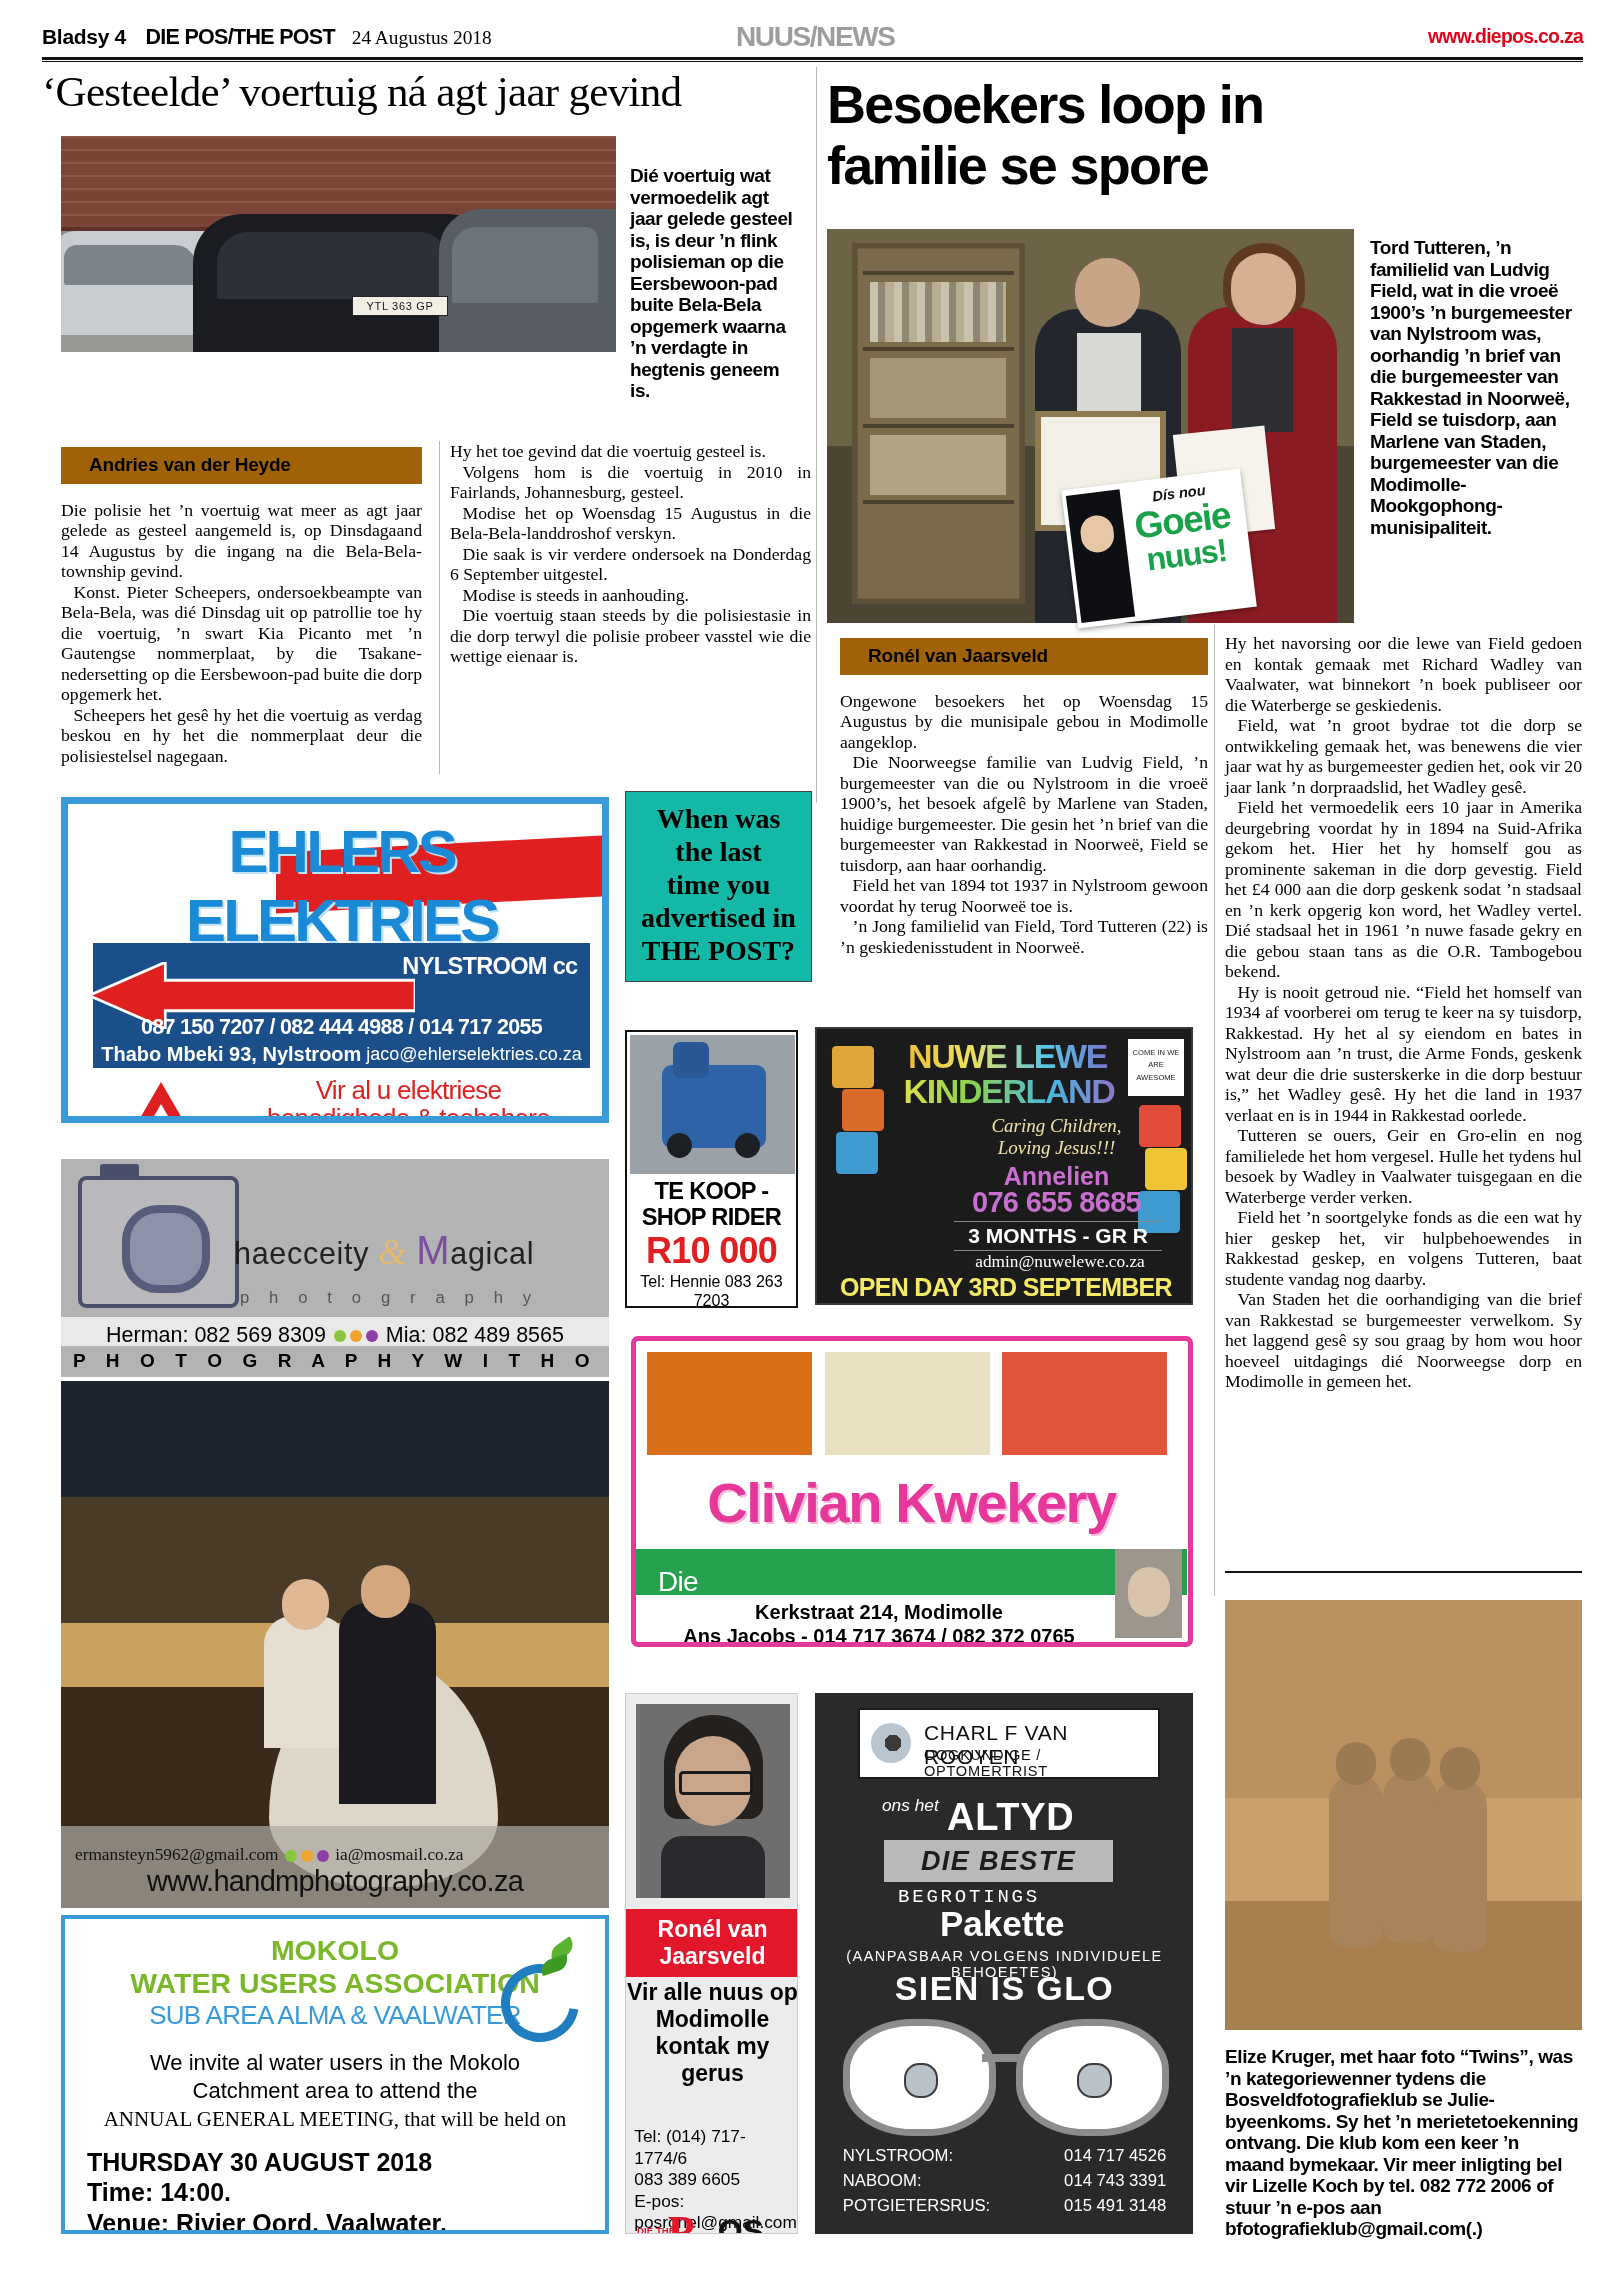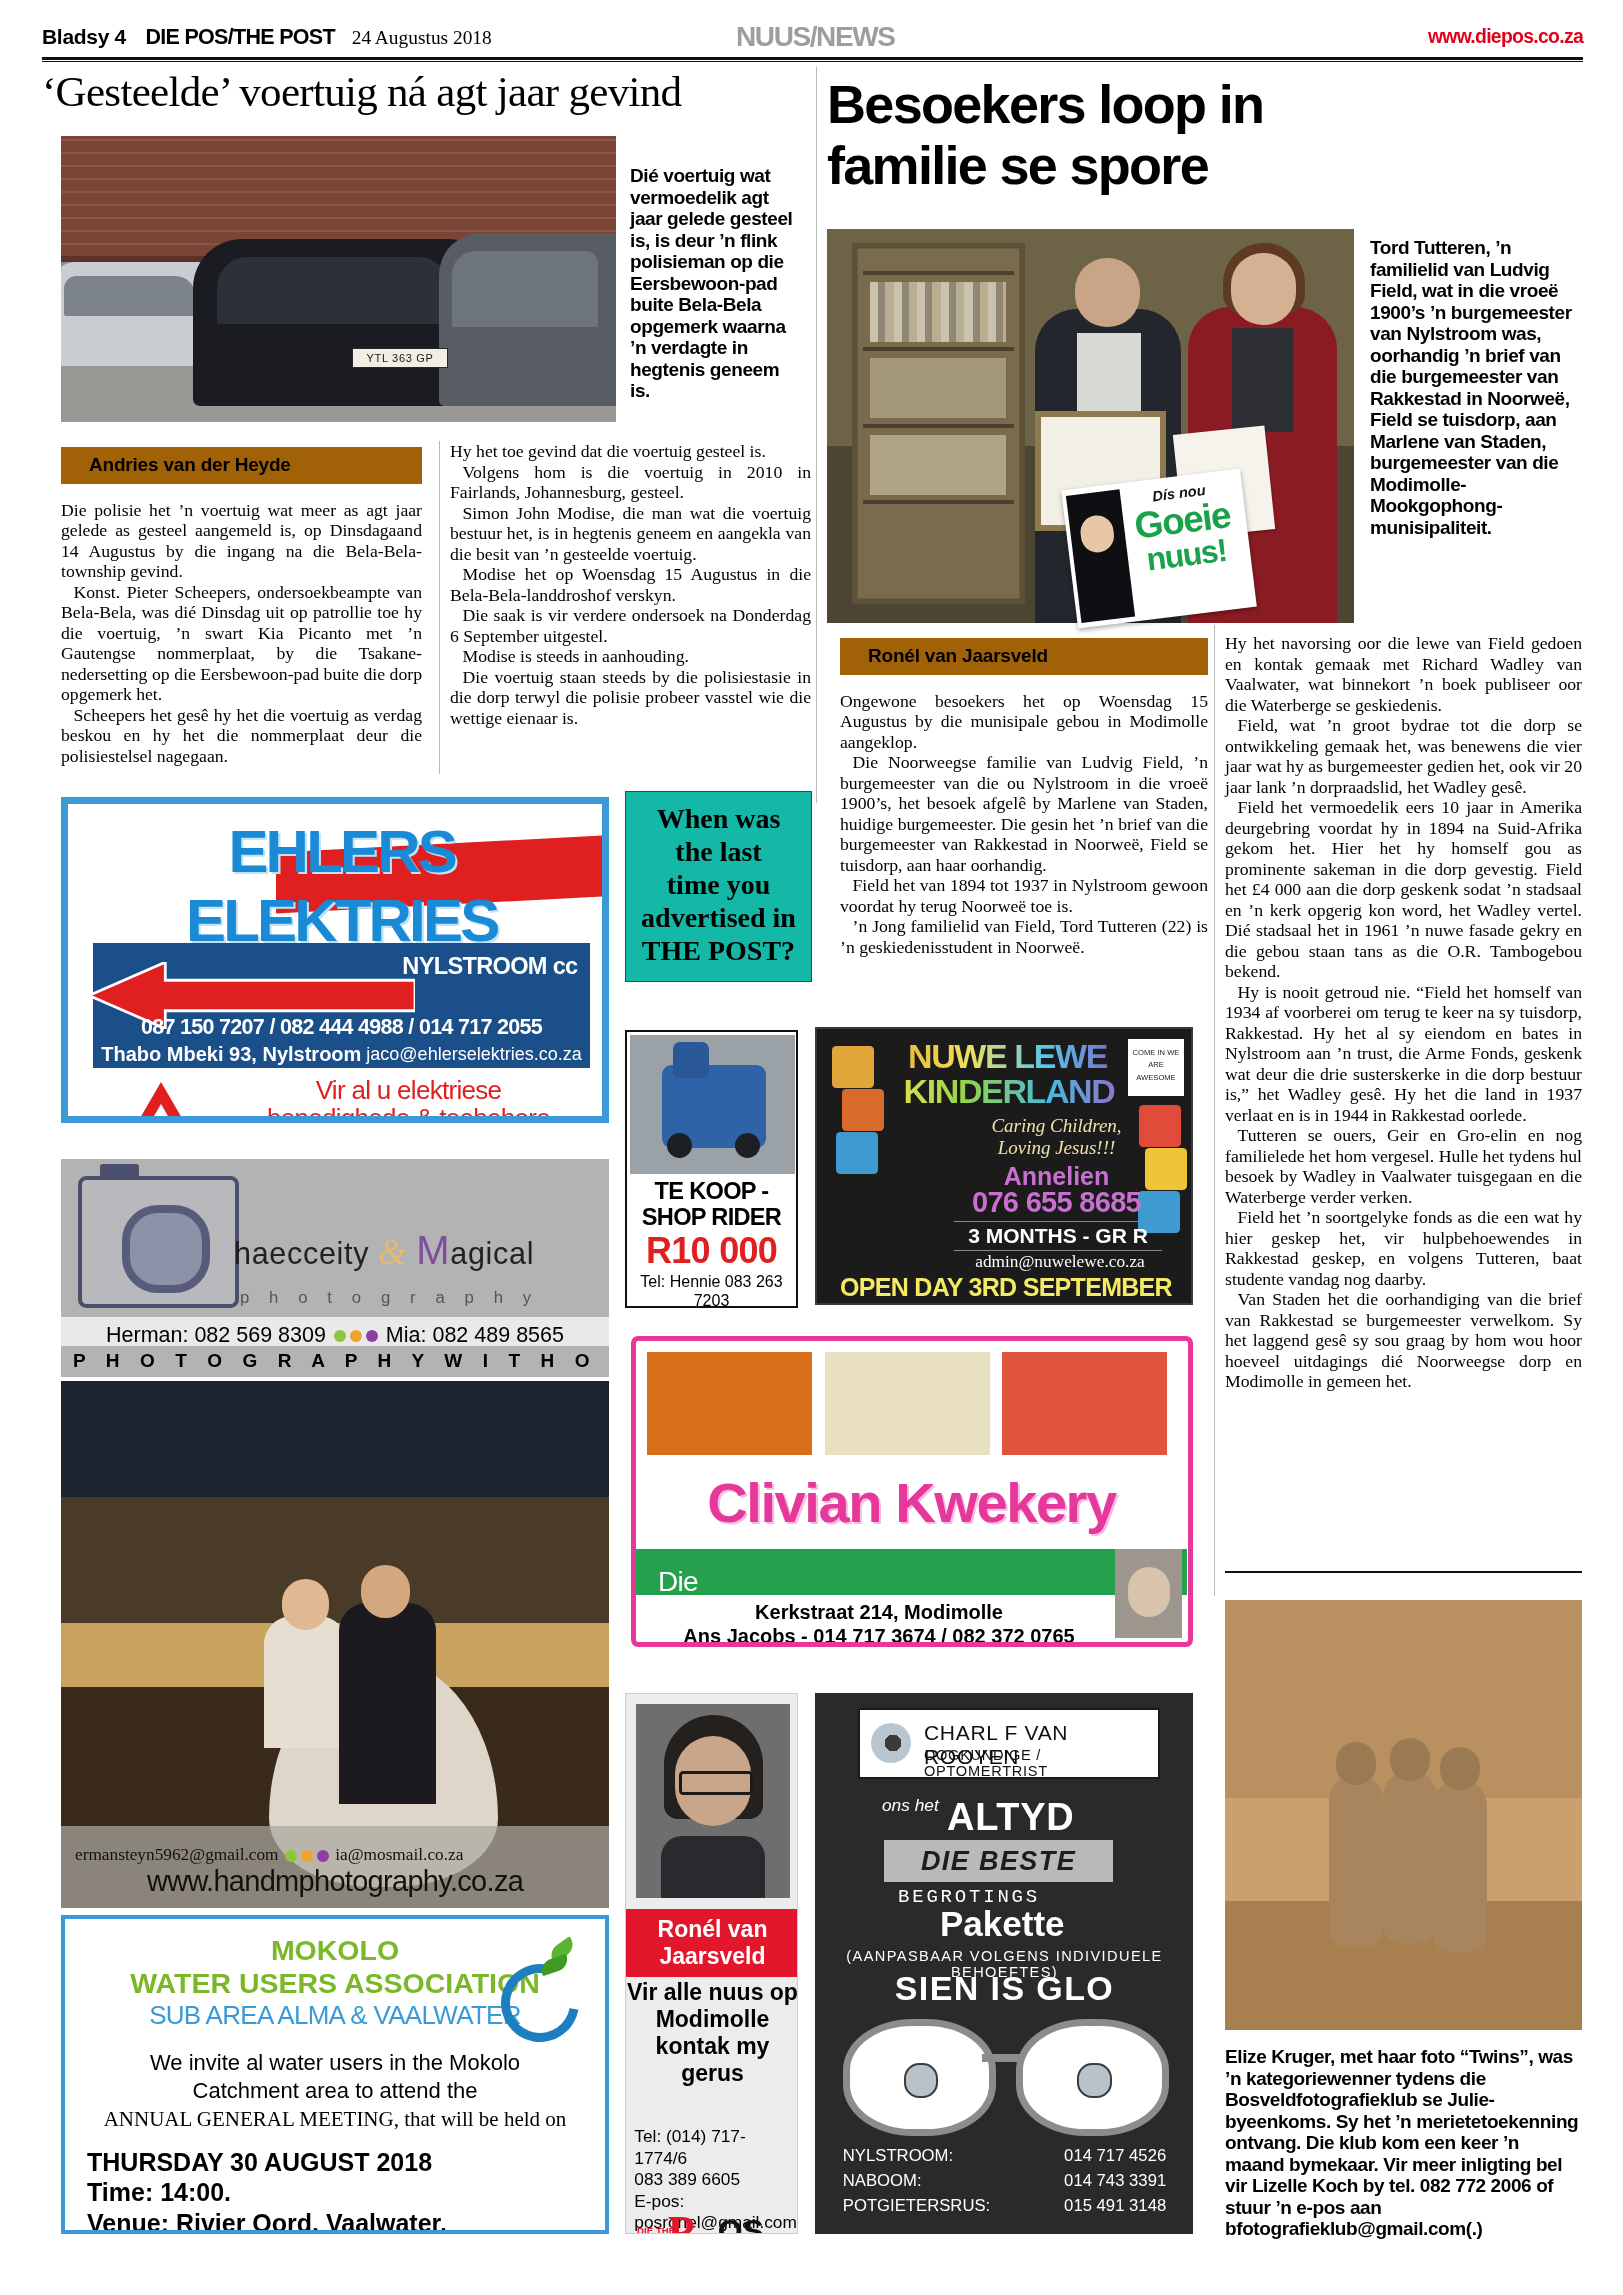--- a/index.html
+++ b/index.html
@@ -25,21 +25,21 @@
     padding:7px 0 8.3px 28px;letter-spacing:-0.2px;}
   .body-col{font-family:"Liberation Serif",serif;font-size:17.7px;line-height:20.5px;text-align:justify;
     -webkit-hyphens:auto;hyphens:auto;}
   .body-col p{margin:0;text-indent:12.5px;}
   .body-col p.first{text-indent:0;}
   .kicker{font-family:"Liberation Sans",sans-serif;font-weight:bold;font-size:19px;line-height:21.5px;letter-spacing:-0.4px;}
 
   
   .hl-left{position:absolute;left:42px;top:69px;width:756px;font-family:"Liberation Serif",serif;
     font-size:43px;line-height:46px;letter-spacing:-0.7px;white-space:nowrap;}
-  .photo-car{position:absolute;left:61px;top:136px;width:555px;height:286px;overflow:hidden;
+  .photo-car{position:absolute;left:61px;top:136px;width:555px;height:216px;overflow:hidden;
     background:linear-gradient(#6d3f33 0 38%,#5c3228 38% 44%,#8d8d8d 44% 100%);}
   .brickwall{position:absolute;left:0;top:0;width:100%;height:42%;
     background:
       repeating-linear-gradient(0deg,#7a4436 0 11px,#8e5444 11px 13px),
       repeating-linear-gradient(90deg,rgba(0,0,0,.18) 0 26px,rgba(255,255,255,.05) 26px 28.5px);}
   .carA{position:absolute;left:-7px;top:44%;width:215px;height:104px;background:#c9ccd0;border-radius:21px 28px 4.2px 4.2px;}
   .carA:after{content:"";position:absolute;left:9.7px;top:14px;width:132px;height:40px;background:#7d838a;border-radius:12.5px 21px 2.8px 2.8px;}
   .carB{position:absolute;left:132px;top:36%;width:298px;height:167px;background:#1a1c22;border-radius:49px 42px 7px 7px;}
   .carB:after{content:"";position:absolute;left:23.6px;top:18px;width:229px;height:67px;background:#2c3038;border-radius:30.5px 26px 2.8px 2.8px;}
   .carC{position:absolute;left:378px;top:34%;width:208px;height:173px;background:#585d63;border-radius:42px 18px 5.6px 5.6px;}
@@ -304,21 +304,20 @@
     <div class="body-col" style="margin-top:15.3px">
       <p class="first">Die polisie het ’n voertuig wat meer as agt jaar gelede as gesteel aangemeld is, op Dinsdagaand 14 Augustus by die ingang na die Bela-Bela-township gevind.</p>
       <p>Konst. Pieter Scheepers, ondersoekbeampte van Bela-Bela, was dié Dinsdag uit op patrollie toe hy die voertuig, ’n swart Kia Picanto met ’n Gautengse nommerplaat, by die Tsakane-nedersetting op die Eersbewoon-pad buite die dorp opgemerk het.</p>
       <p>Scheepers het gesê hy het die voertuig as verdag beskou en hy het die nommerplaat deur die polisiestelsel nagegaan.</p>
     </div>
   </div>
 
   <div class="lcol2 body-col">
     <p class="first">Hy het toe gevind dat die voertuig gesteel is.</p>
     <p>Volgens hom is die voertuig in 2010 in Fairlands, Johannesburg, gesteel.</p>
-    <p>Simon John Modise, die man wat die voertuig bestuur het, is in hegtenis geneem en aangekla van die besit van ’n gesteelde voertuig.</p>
     <p>Modise het op Woensdag 15 Augustus in die Bela-Bela-landdroshof verskyn.</p>
     <p>Die saak is vir verdere ondersoek na Donderdag 6 September uitgestel.</p>
     <p>Modise is steeds in aanhouding.</p>
     <p>Die voertuig staan steeds by die polisiestasie in die dorp terwyl die polisie probeer vasstel wie die wettige eienaar is.</p>
   </div>
 
   <div class="hl-right">
     <div>Besoekers loop in</div>
     <div>familie se spore</div>
   </div>

